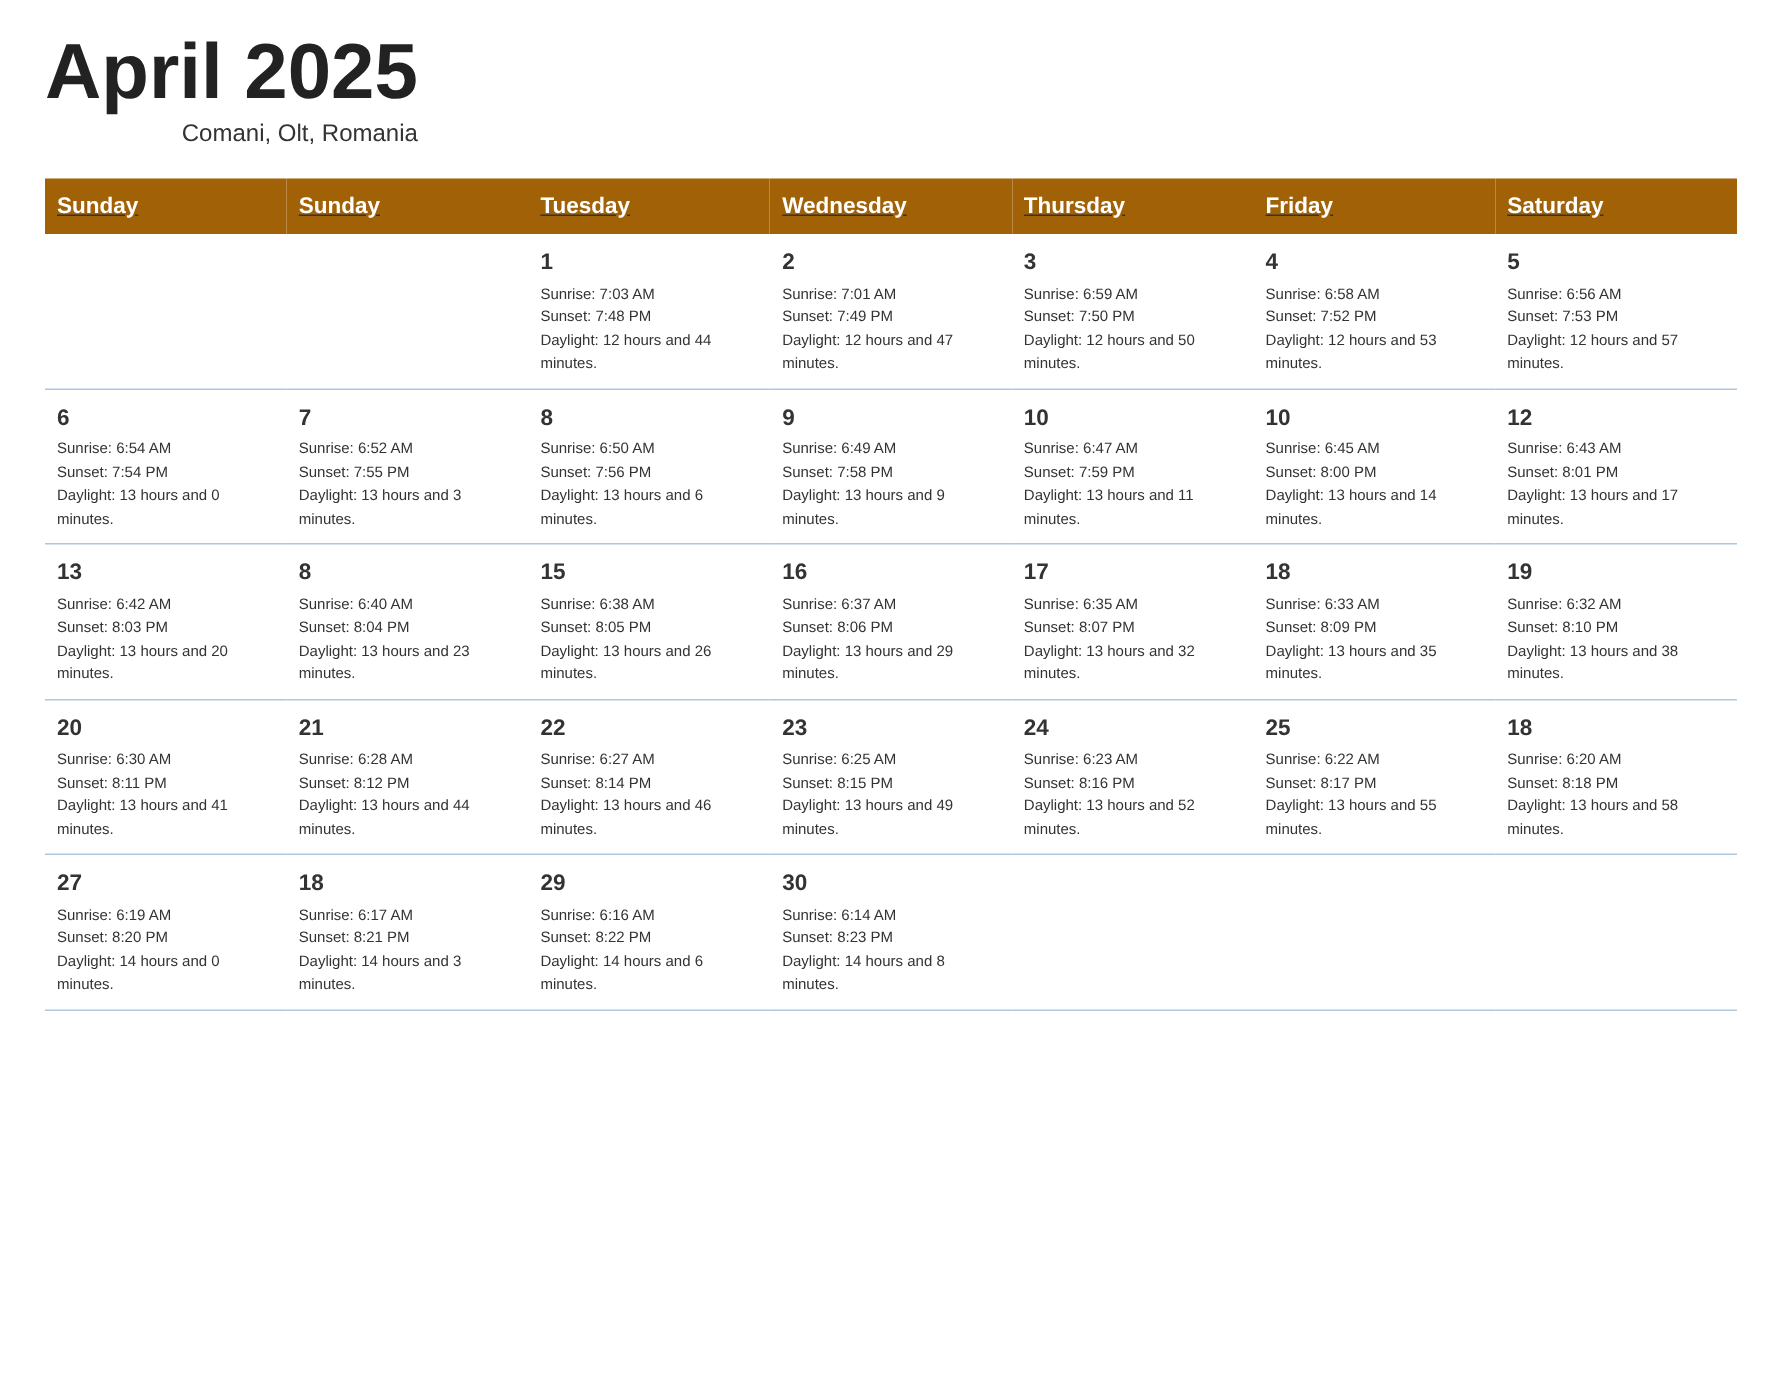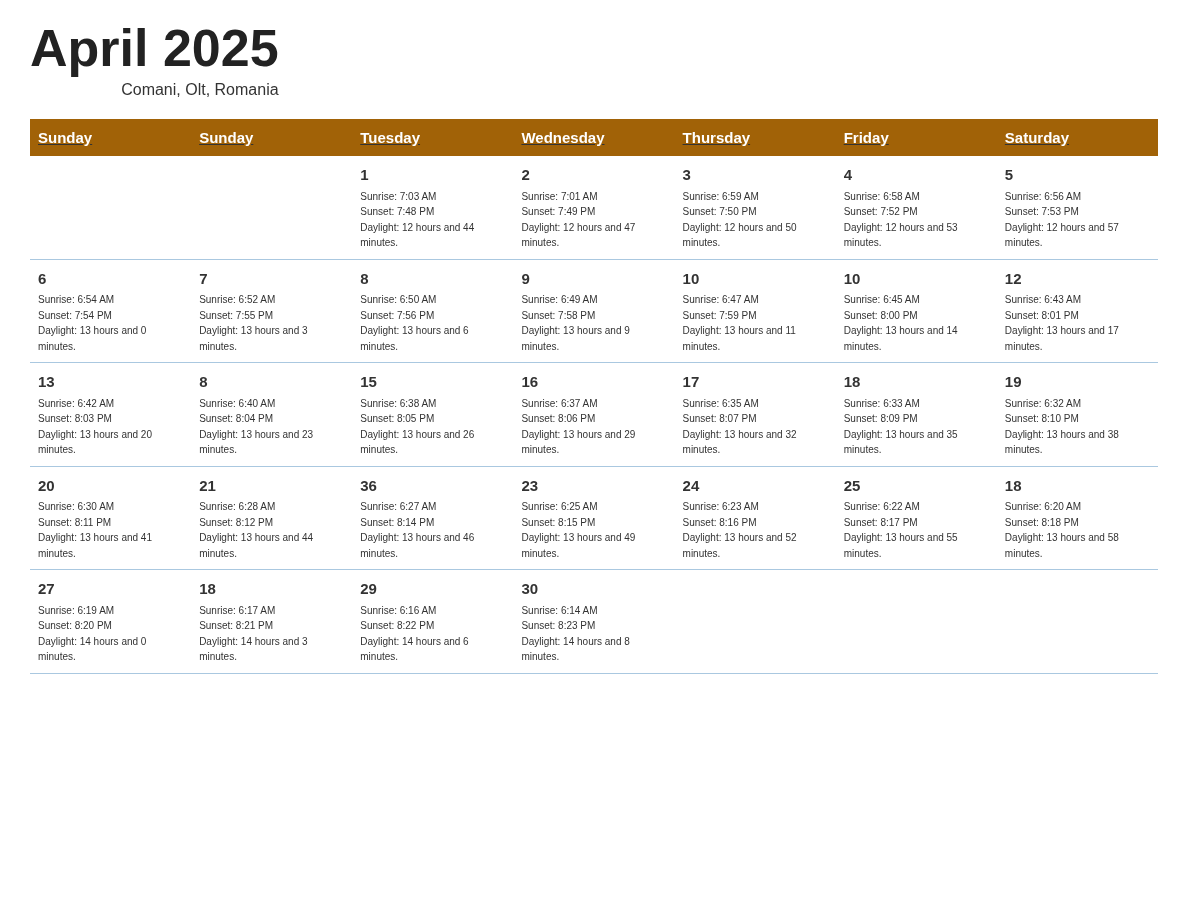--- a/index.html
+++ b/index.html
@@ -209,21 +209,21 @@
       <tr>
         <td>
           <span class="day-num">20</span>
           <div class="day-info">Sunrise: 6:30 AM<br>Sunset: 8:11 PM<br>Daylight: 13 hours and 41 minutes.</div>
         </td>
         <td>
           <span class="day-num">21</span>
           <div class="day-info">Sunrise: 6:28 AM<br>Sunset: 8:12 PM<br>Daylight: 13 hours and 44 minutes.</div>
         </td>
         <td>
-          <span class="day-num">36</span>
+          <span class="day-num">22</span>
           <div class="day-info">Sunrise: 6:27 AM<br>Sunset: 8:14 PM<br>Daylight: 13 hours and 46 minutes.</div>
         </td>
         <td>
           <span class="day-num">23</span>
           <div class="day-info">Sunrise: 6:25 AM<br>Sunset: 8:15 PM<br>Daylight: 13 hours and 49 minutes.</div>
         </td>
         <td>
           <span class="day-num">24</span>
           <div class="day-info">Sunrise: 6:23 AM<br>Sunset: 8:16 PM<br>Daylight: 13 hours and 52 minutes.</div>
         </td>

